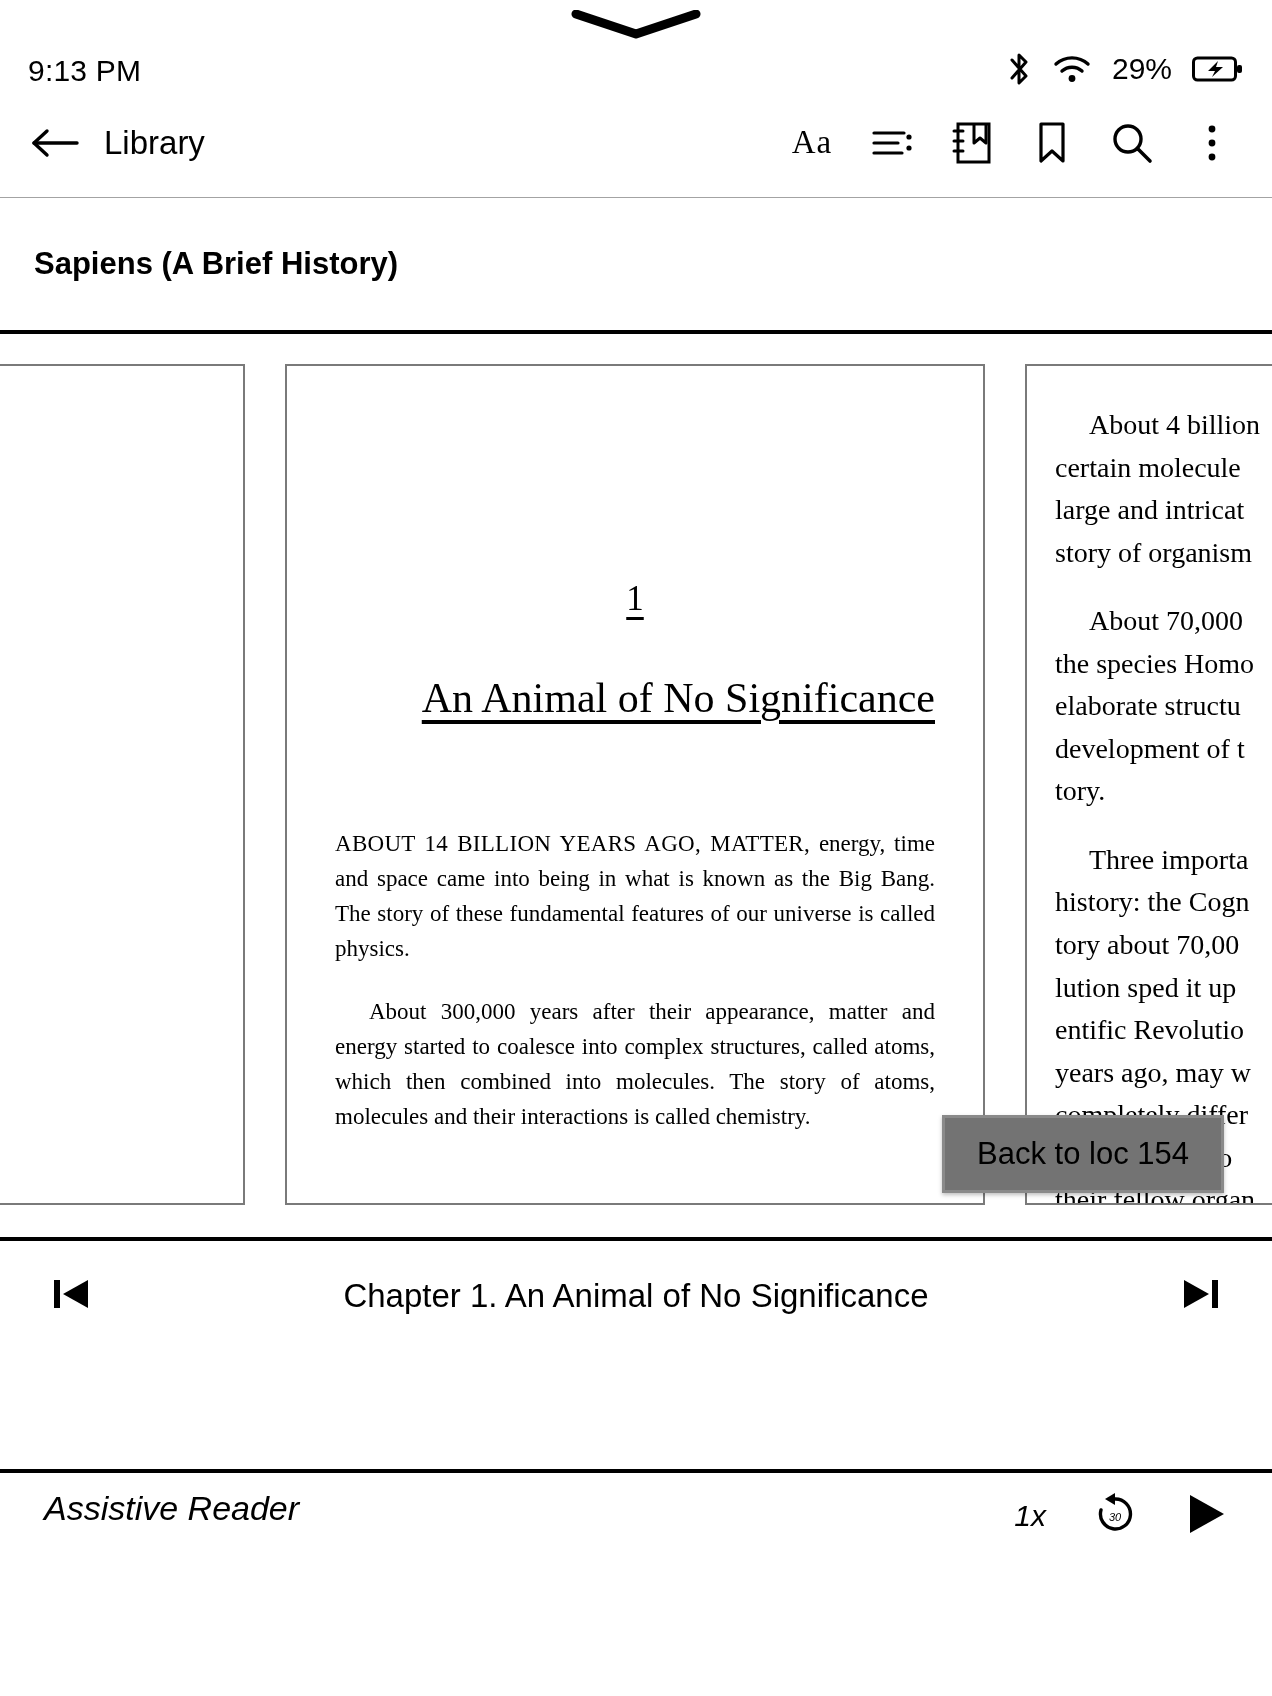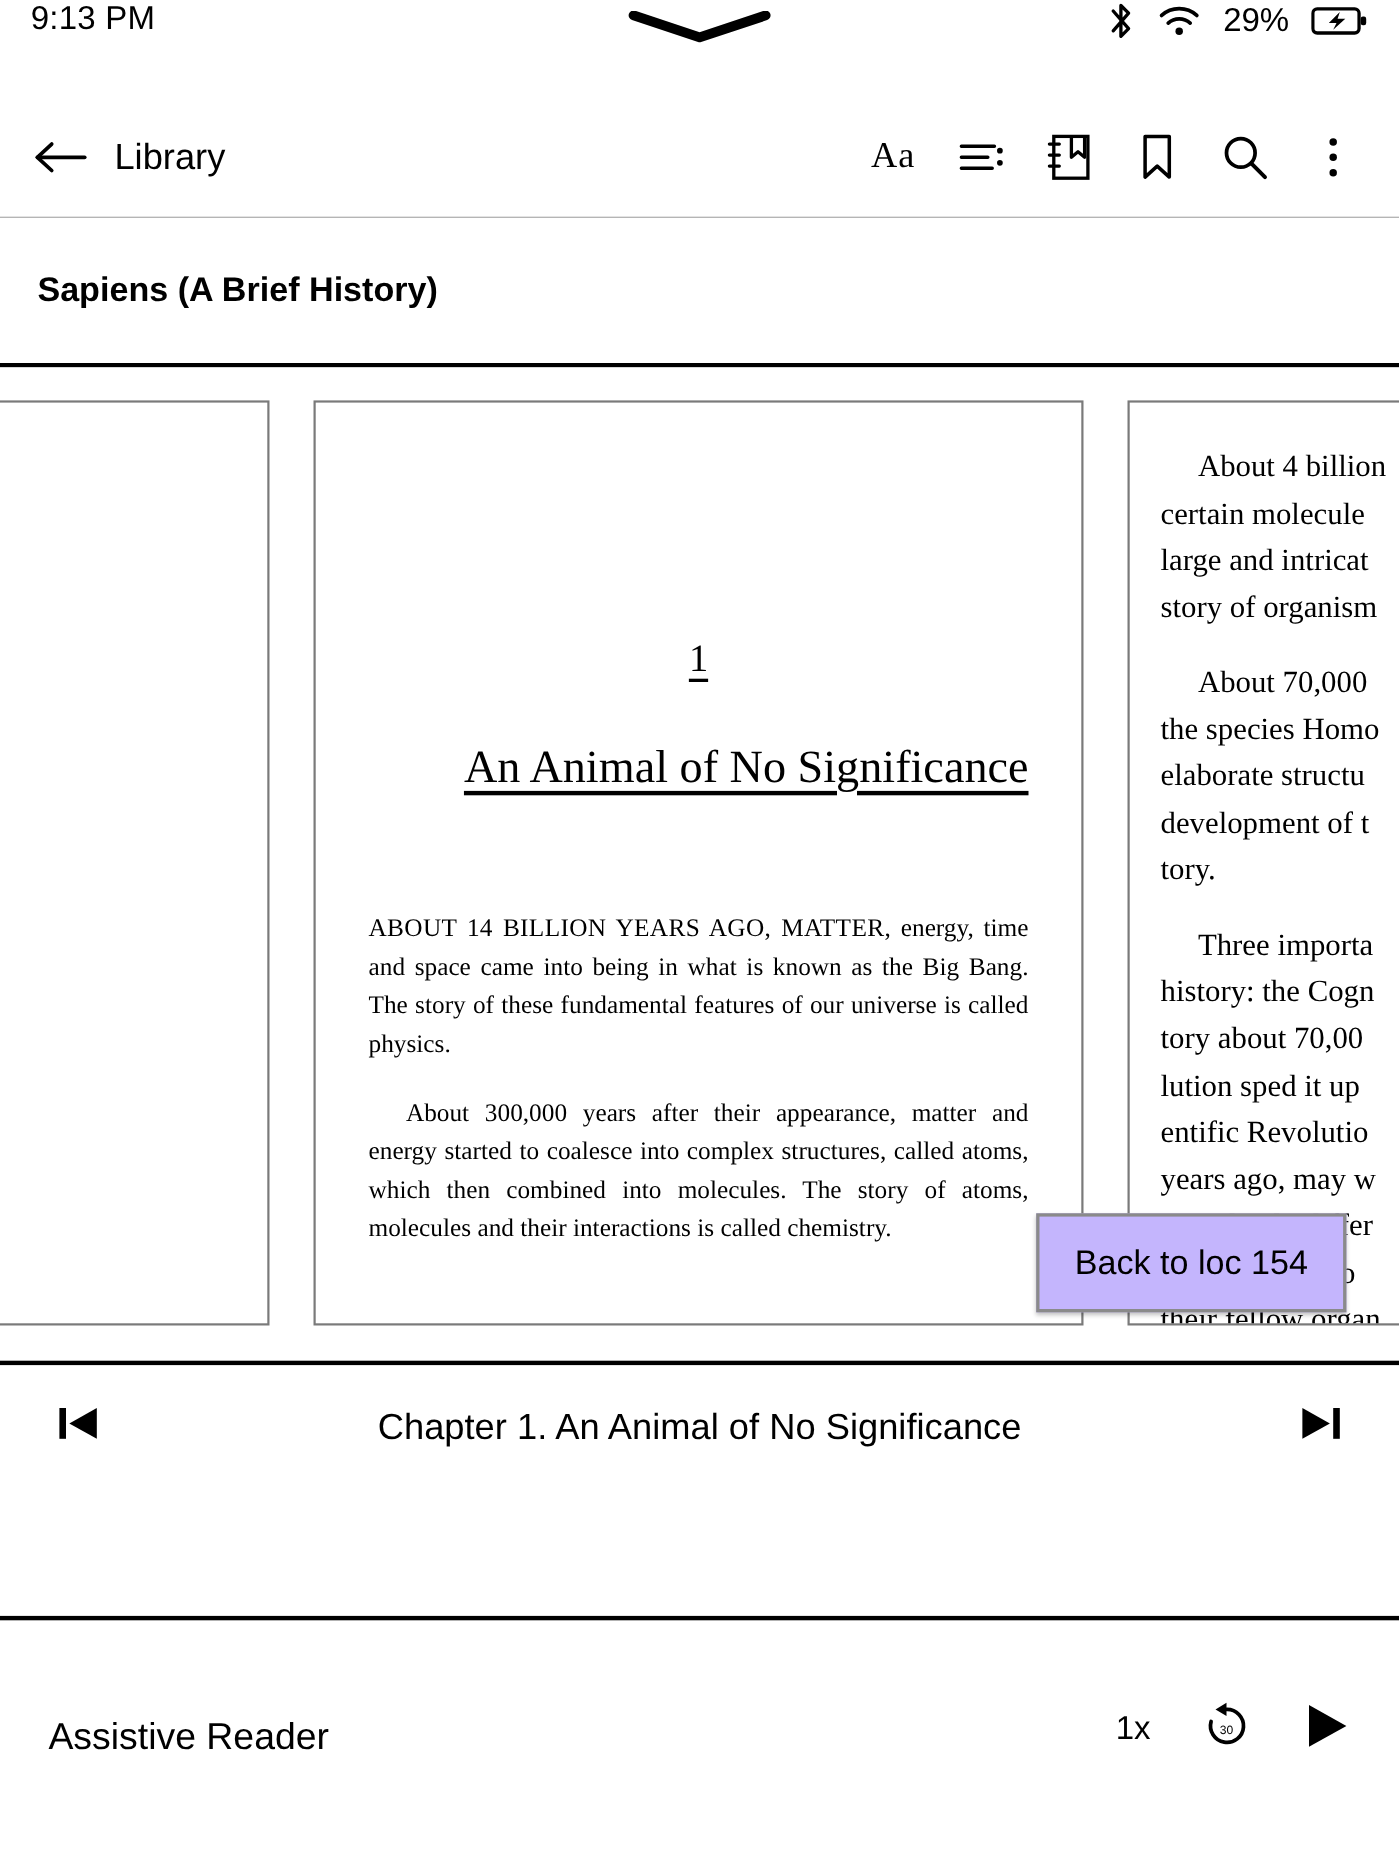--- a/index.html
+++ b/index.html
@@ -13,21 +13,21 @@
     font-family: "Liberation Sans", sans-serif;
     color: #000;
     overflow: hidden;
     position: relative;
   }
 
   
   .statusbar {
     height: 88px;
     display: flex;
-    align-items: flex-start;
+    align-items: flex-end;
     justify-content: space-between;
     padding: 0 28px;
     box-sizing: border-box;
     position: relative;
   }
   .status-time {
     font-size: 30px;
     font-weight: 400;
     letter-spacing: .2px;
   }
@@ -164,23 +164,23 @@
     text-indent: 34px;
     white-space: nowrap;
   }
 
   
   .back-to-loc {
     position: absolute;
     right: 48px;
     bottom: 44px;
     min-width: 282px;
-    height: 90px;
+    height: 78px;
     border: 3px solid #8a8a8a;
-    background: #c4b5fd;
+    background: #737373;
     display: flex;
     align-items: center;
     justify-content: center;
     font-size: 31px;
     font-family: "Liberation Sans", sans-serif;
     box-shadow: 0 2px 4px rgba(0,0,0,.25);
     padding: 0 6px;
     box-sizing: border-box;
     z-index: 5;
   }
@@ -263,23 +263,24 @@
   .headphone {
     width: 54px;
     height: 54px;
     margin-left: 26px;
   }
 
   
   .assistive {
     height: 126px;
     display: flex;
-    align-items: flex-end;
-    padding: 0 44px;
-    box-sizing: border-box;
+    align-items: flex-start;
+    padding: 16px 44px;
+    box-sizing: border-box;
+    font-style: italic;
   }
   .assistive-title {
     font-size: 34px;
   }
   .assistive-right {
     margin-left: auto;
     display: flex;
     align-items: center;
     gap: 44px;
   }

